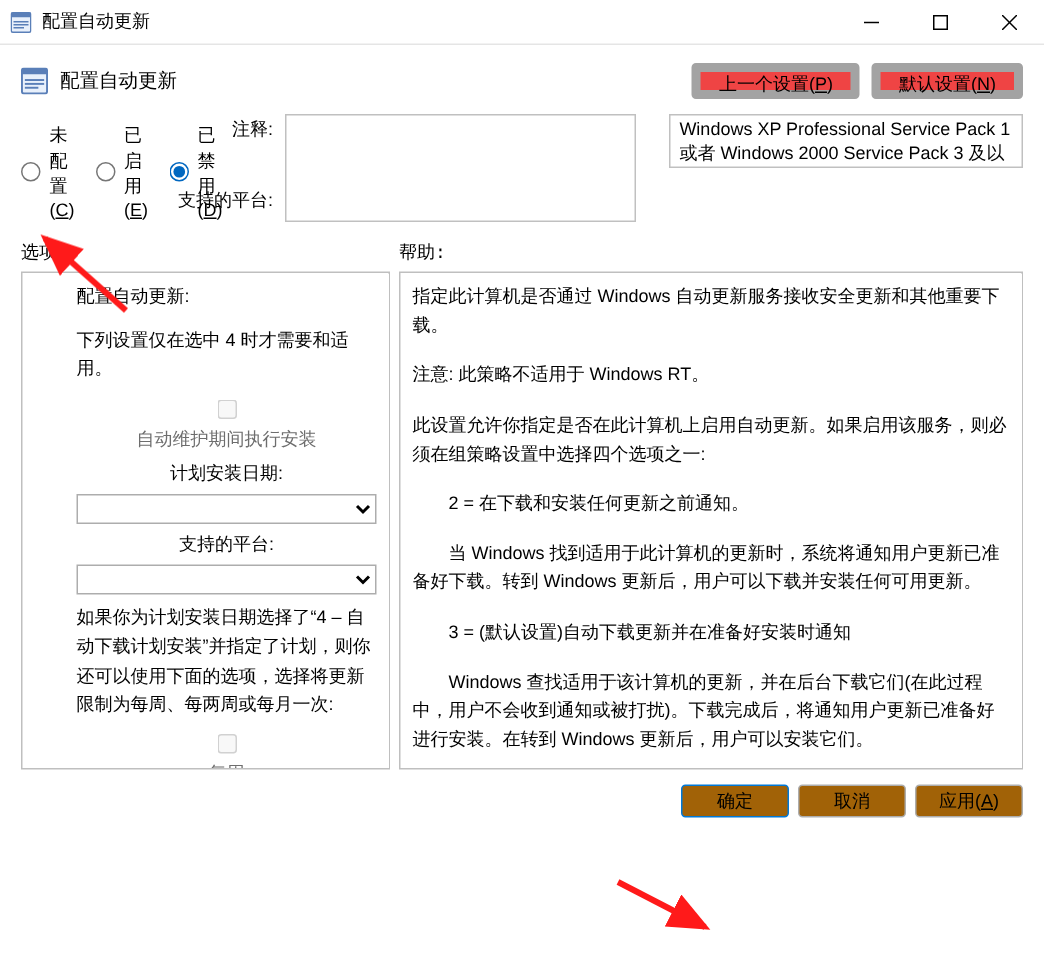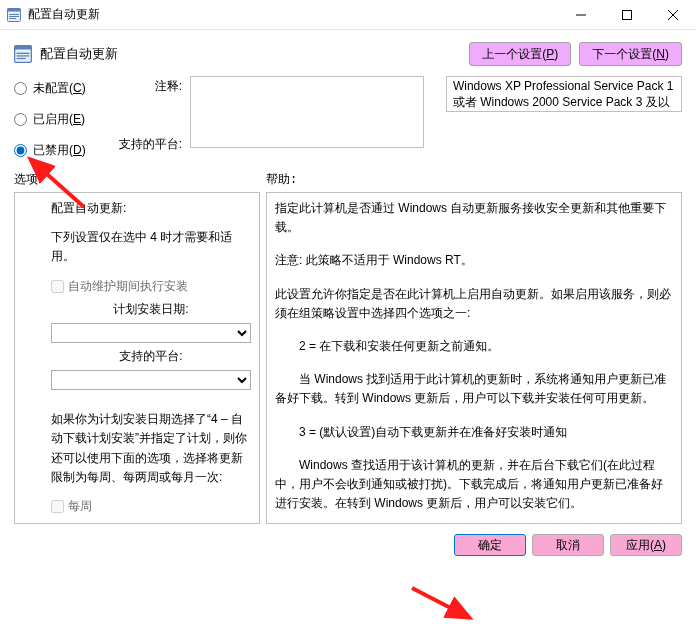--- a/index.html
+++ b/index.html
@@ -47,38 +47,38 @@
   }
   .header .app-icon-lg {
     width: 18px; height: 18px;
     display: flex; align-items:center; justify-content:center;
   }
   .header .policy-title { font-size: 13px; }
   .header .spacer { flex: 1; }
   .nav-btn {
     height: 24px;
     padding: 0 12px;
-    background: #f0abfc;
-    border: 1px solid #a3a3a3;
+    background: #ef4444;
+    border: 6px solid #a3a3a3;
     border-radius: 3px;
     font-size: 12px;
     cursor: pointer;
   }
   .nav-btn .mnemonic { text-decoration: underline; }
 
   
   .top-area {
     display: flex;
     padding: 2px 14px 4px 14px;
     gap: 8px;
   }
   .radio-col {
     width: 96px;
     display: flex;
-    flex-direction: column;
+    flex-direction: row;
     gap: 14px;
     padding-top: 4px;
   }
   .radio-item { display: flex; align-items: center; gap: 6px; }
   .radio-item input { margin: 0; accent-color: #0067c0; }
   .radio-item label .mnemonic { text-decoration: underline; }
 
   .labels-col {
     width: 64px;
     display: flex;
@@ -148,37 +148,37 @@
   .field-row {
     display: flex; align-items: center; gap: 4px; margin: 4px 0; justify-content: center;
   }
   .field-row select {
     flex: 1;
     height: 20px;
     border: 1px solid #adadad;
     background: #fff;
     font: inherit;
   }
-  .chk-row { display:flex; align-items:center; gap:4px; margin:4px 0; color:#6d6d6d; }
+  .chk-row { display:flex; align-items:center; gap:4px; margin:4px 0; color:#6d6d6d;flex-direction:column; }
   .chk-row input { margin:0; }
 
   .help-p { margin: 0 0 14px 0; }
   .help-p.indent { text-indent: 2em; }
 
   
   .footer {
     display: flex;
     justify-content: flex-end;
     gap: 6px;
     padding: 10px 14px;
   }
   .footer .btn {
     width: 72px;
     height: 22px;
-    background: #f9a8d4;
+    background: #a16207;
     border: 1px solid #adadad;
     border-radius: 3px;
     font-size: 12px;
     cursor: pointer;
   }
   .footer .btn.default { border-color:#0078d7; }
   .footer .btn .mnemonic { text-decoration: underline; }
 
   
   .arrow {
@@ -237,21 +237,21 @@
       <rect x="2" y="8" width="10" height="1" fill="#5a7fb8"></rect>
       <rect x="2" y="10" width="7" height="1" fill="#5a7fb8"></rect>
     </svg>
   </span>
   <span class="policy-title">配置自动更新</span>
   <span class="spacer"></span>
   <button class="nav-btn">
     <span>上一个设置(</span><span class="mnemonic">P</span><span>)</span>
   </button>
   <button class="nav-btn">
-    <span>下一个设置(</span><span class="mnemonic">N</span><span>)</span>
+    <span>默认设置(</span><span class="mnemonic">N</span><span>)</span>
   </button>
 </div>
 
 <div class="top-area">
   <div class="radio-col">
     <div class="radio-item">
       <input type="radio" name="state" style="">
       <label>
         <span>未配置(</span><span class="mnemonic">C</span><span>)</span>
       </label>
@@ -305,21 +305,21 @@
       <select value=""></select>
     </div>
 
     <div class="field-row">
       <span>支持的平台:</span>
     </div>
     <div class="field-row">
       <select value=""></select>
     </div>
 
-    <div class="options-section" style="margin-top:20px">如果你为计划安装日期选择了“4 – 自动下载计划安装”并指定了计划，则你还可以使用下面的选项，选择将更新限制为每周、每两周或每月一次:</div>
+    <div class="options-section" style="margin-top:6px">如果你为计划安装日期选择了“4 – 自动下载计划安装”并指定了计划，则你还可以使用下面的选项，选择将更新限制为每周、每两周或每月一次:</div>
 
     <div class="chk-row">
       <input type="checkbox" disabled="" style="">
       <span>每周</span>
     </div>
     <div class="chk-row">
       <input type="checkbox" disabled="" style="">
       <span>一月中的第一周</span>
     </div>
   </div>

